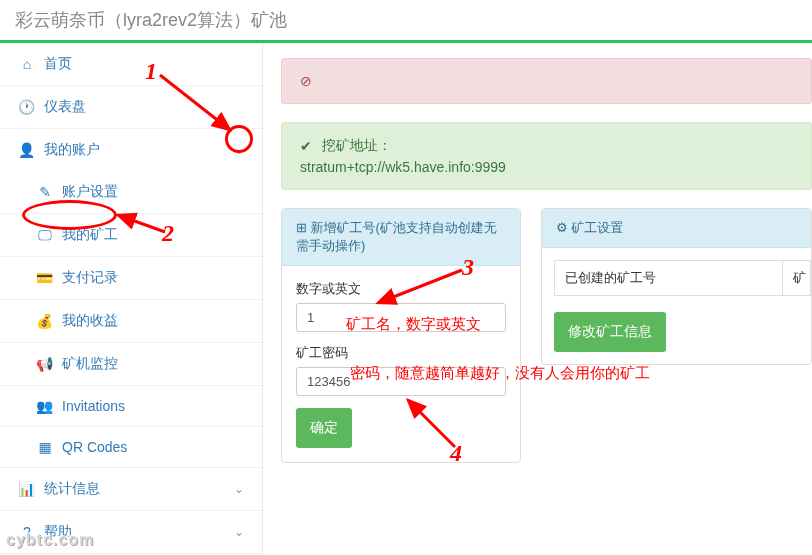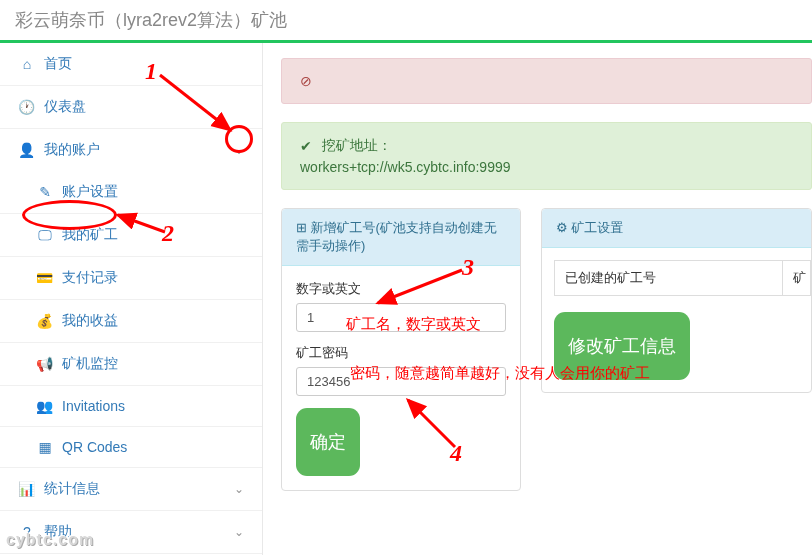--- a/index.html
+++ b/index.html
@@ -20,21 +20,21 @@
 .alert-success{background:#dff0d8;border:1px solid #d6e9c6;color:#3c763d;flex-direction:column;align-items:flex-start;gap:4px}
 .alert-success .line1{display:flex;align-items:center;gap:10px}
 .panels-row{display:flex;gap:20px}
 .panel{border:1px solid #ddd;border-radius:4px;background:#fff;}
 .panel-w1{width:240px;flex-shrink:0}
 .panel-w2{flex:1;min-width:0}
 .panel-heading{background:#d9edf7;color:#31708f;padding:10px 14px;border-bottom:1px solid #bce8f1;border-radius:4px 4px 0 0;font-size:13px}
 .panel-body{padding:14px}
 .form-label{margin-bottom:5px;font-size:13px;color:#333}
 .form-input{width:100%;padding:6px 10px;border:1px solid #ccc;border-radius:3px;font-size:13px;margin-bottom:12px;color:#555}
-.btn{display:inline-block;padding:22px 14px;border:none;border-radius:11px;font-size:18px;cursor:pointer;color:#fff}
+.btn{display:inline-block;padding:11px 14px;border:none;border-radius:3px;font-size:14px;cursor:pointer;color:#fff}
 .btn-success{background:#5cb85c}
 .table-head{border:1px solid #ddd;padding:8px 10px;font-size:13px;background:#fff}
 .btn-area{margin-top:16px}
 .anno{position:absolute;color:red;font-weight:bold;pointer-events:none}
 .anno-num{font-size:24px;font-style:italic;font-family:Georgia,serif}
 .anno-txt{font-size:15px;font-weight:400}
 .circle{position:absolute;border:3px solid red;border-radius:50%;pointer-events:none}
 .ellipse{position:absolute;border:3px solid red;border-radius:50%/50%;pointer-events:none}
 .arrow-svg{position:absolute;pointer-events:none}
 .watermark{position:absolute;left:6px;bottom:6px;font-family:Arial;font-size:16px;font-weight:bold;color:#d8d8d8;text-shadow:1px 1px 0 #aaa,-1px -1px 0 #fff;letter-spacing:1px}
@@ -109,21 +109,21 @@
 
   <div class="main">
     <div class="alert alert-danger">
       <span>⊘</span>
     </div>
     <div class="alert alert-success">
       <div class="line1">
         <span>✔</span>
         <span>挖矿地址：</span>
       </div>
-      <div>workers+tcp://wk5.cybtc.info:9999</div>
+      <div>stratum+tcp://wk5.have.info:9999</div>
     </div>
 
     <div class="panels-row">
       <div class="panel panel-w1">
         <div class="panel-heading">
           <span>⊞</span>
           <span>新增矿工号(矿池支持自动创建无需手动操作)</span>
         </div>
         <div class="panel-body">
           <div class="form-label">数字或英文</div>

